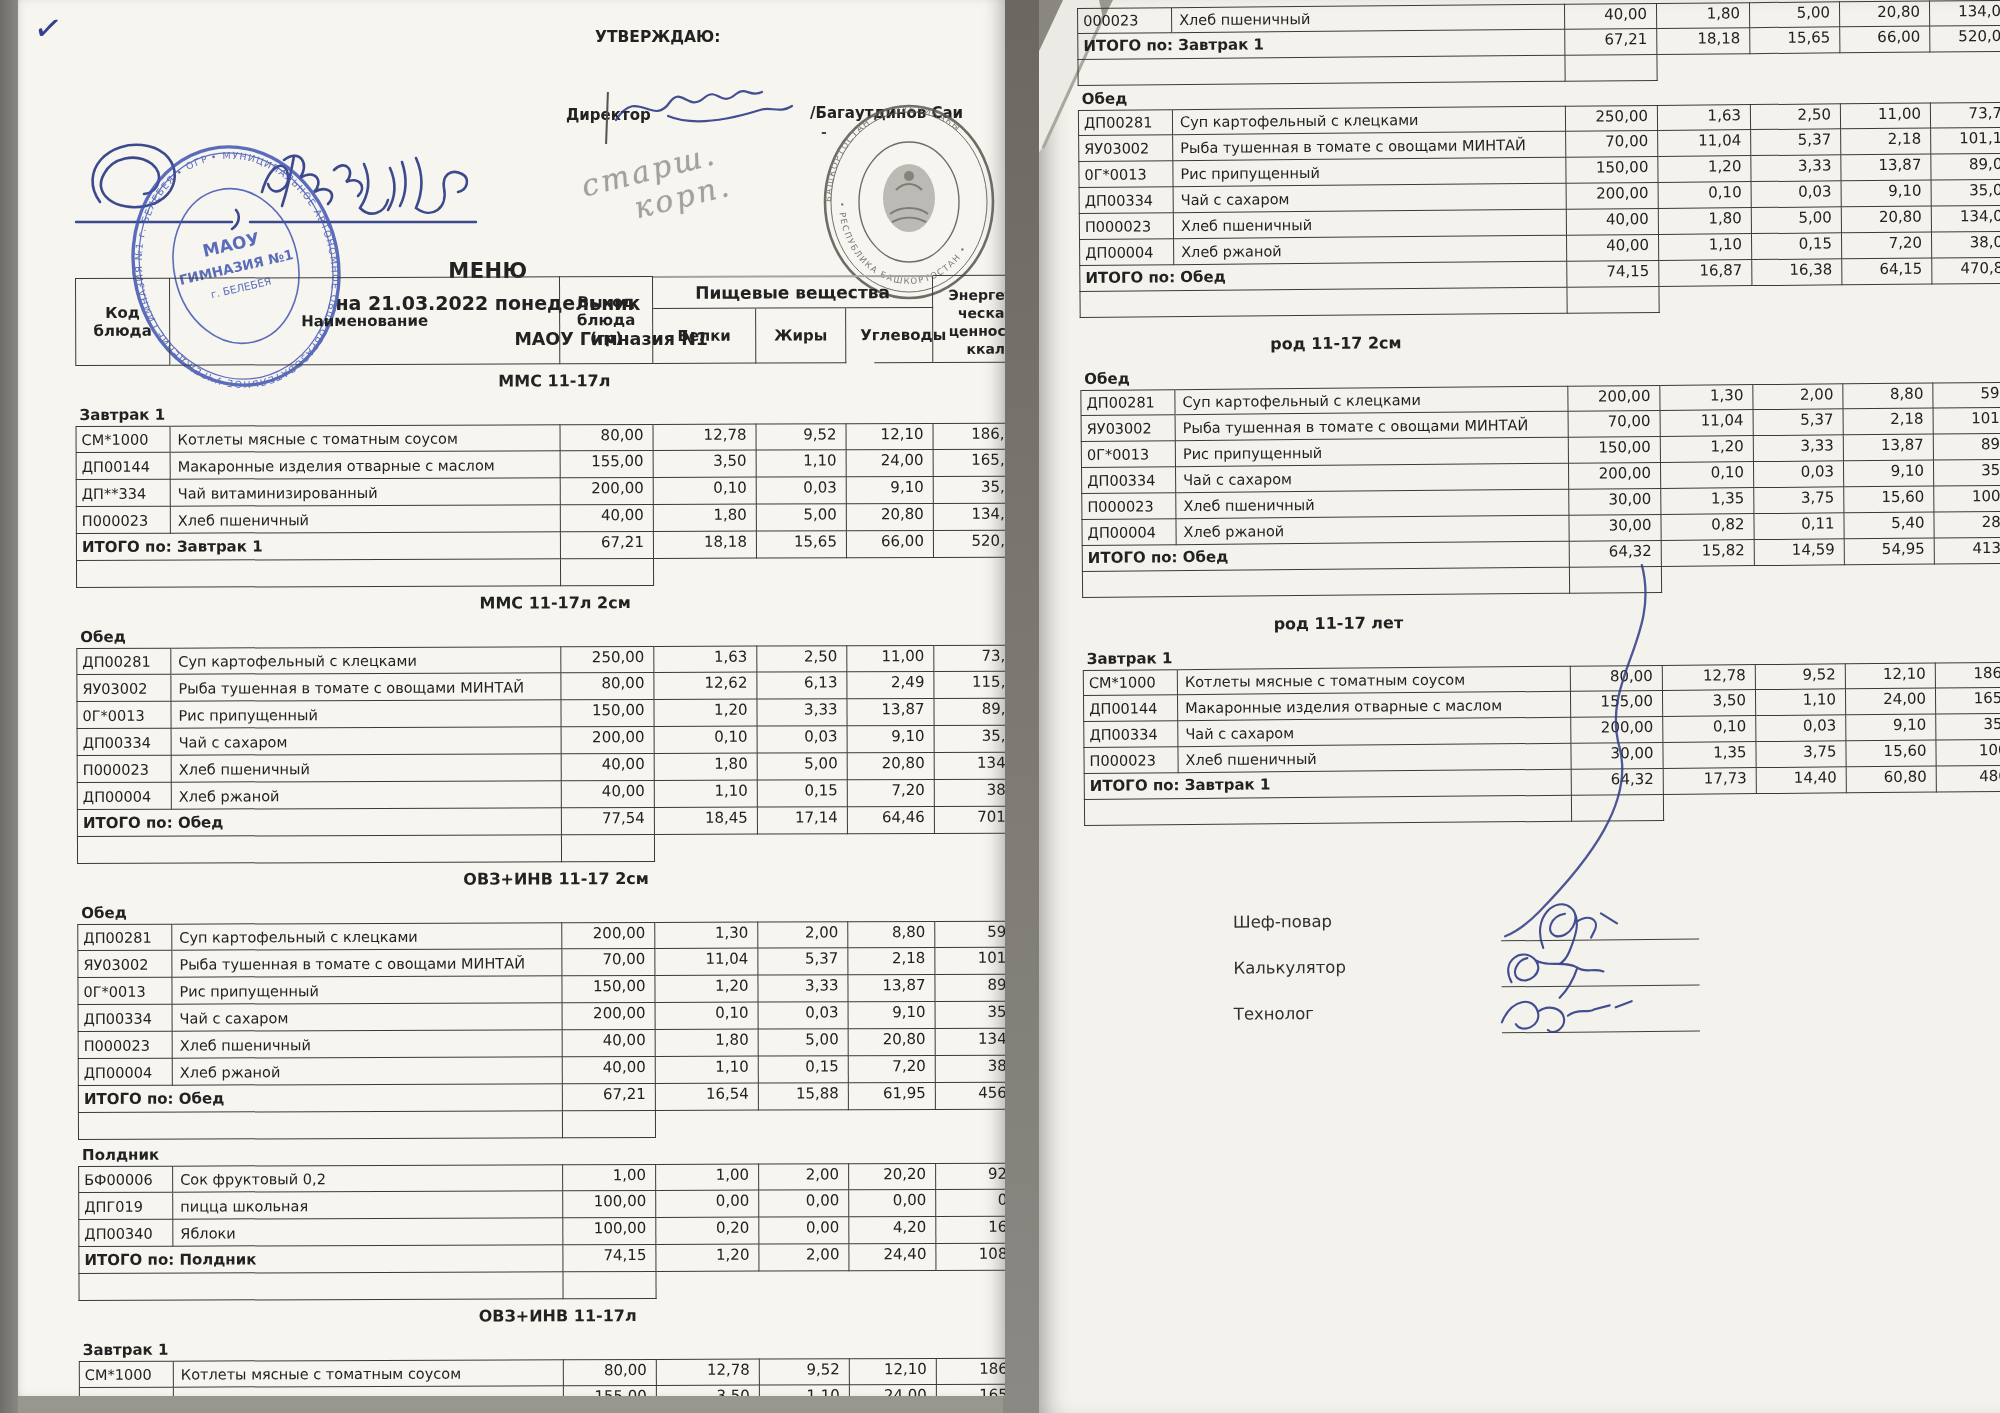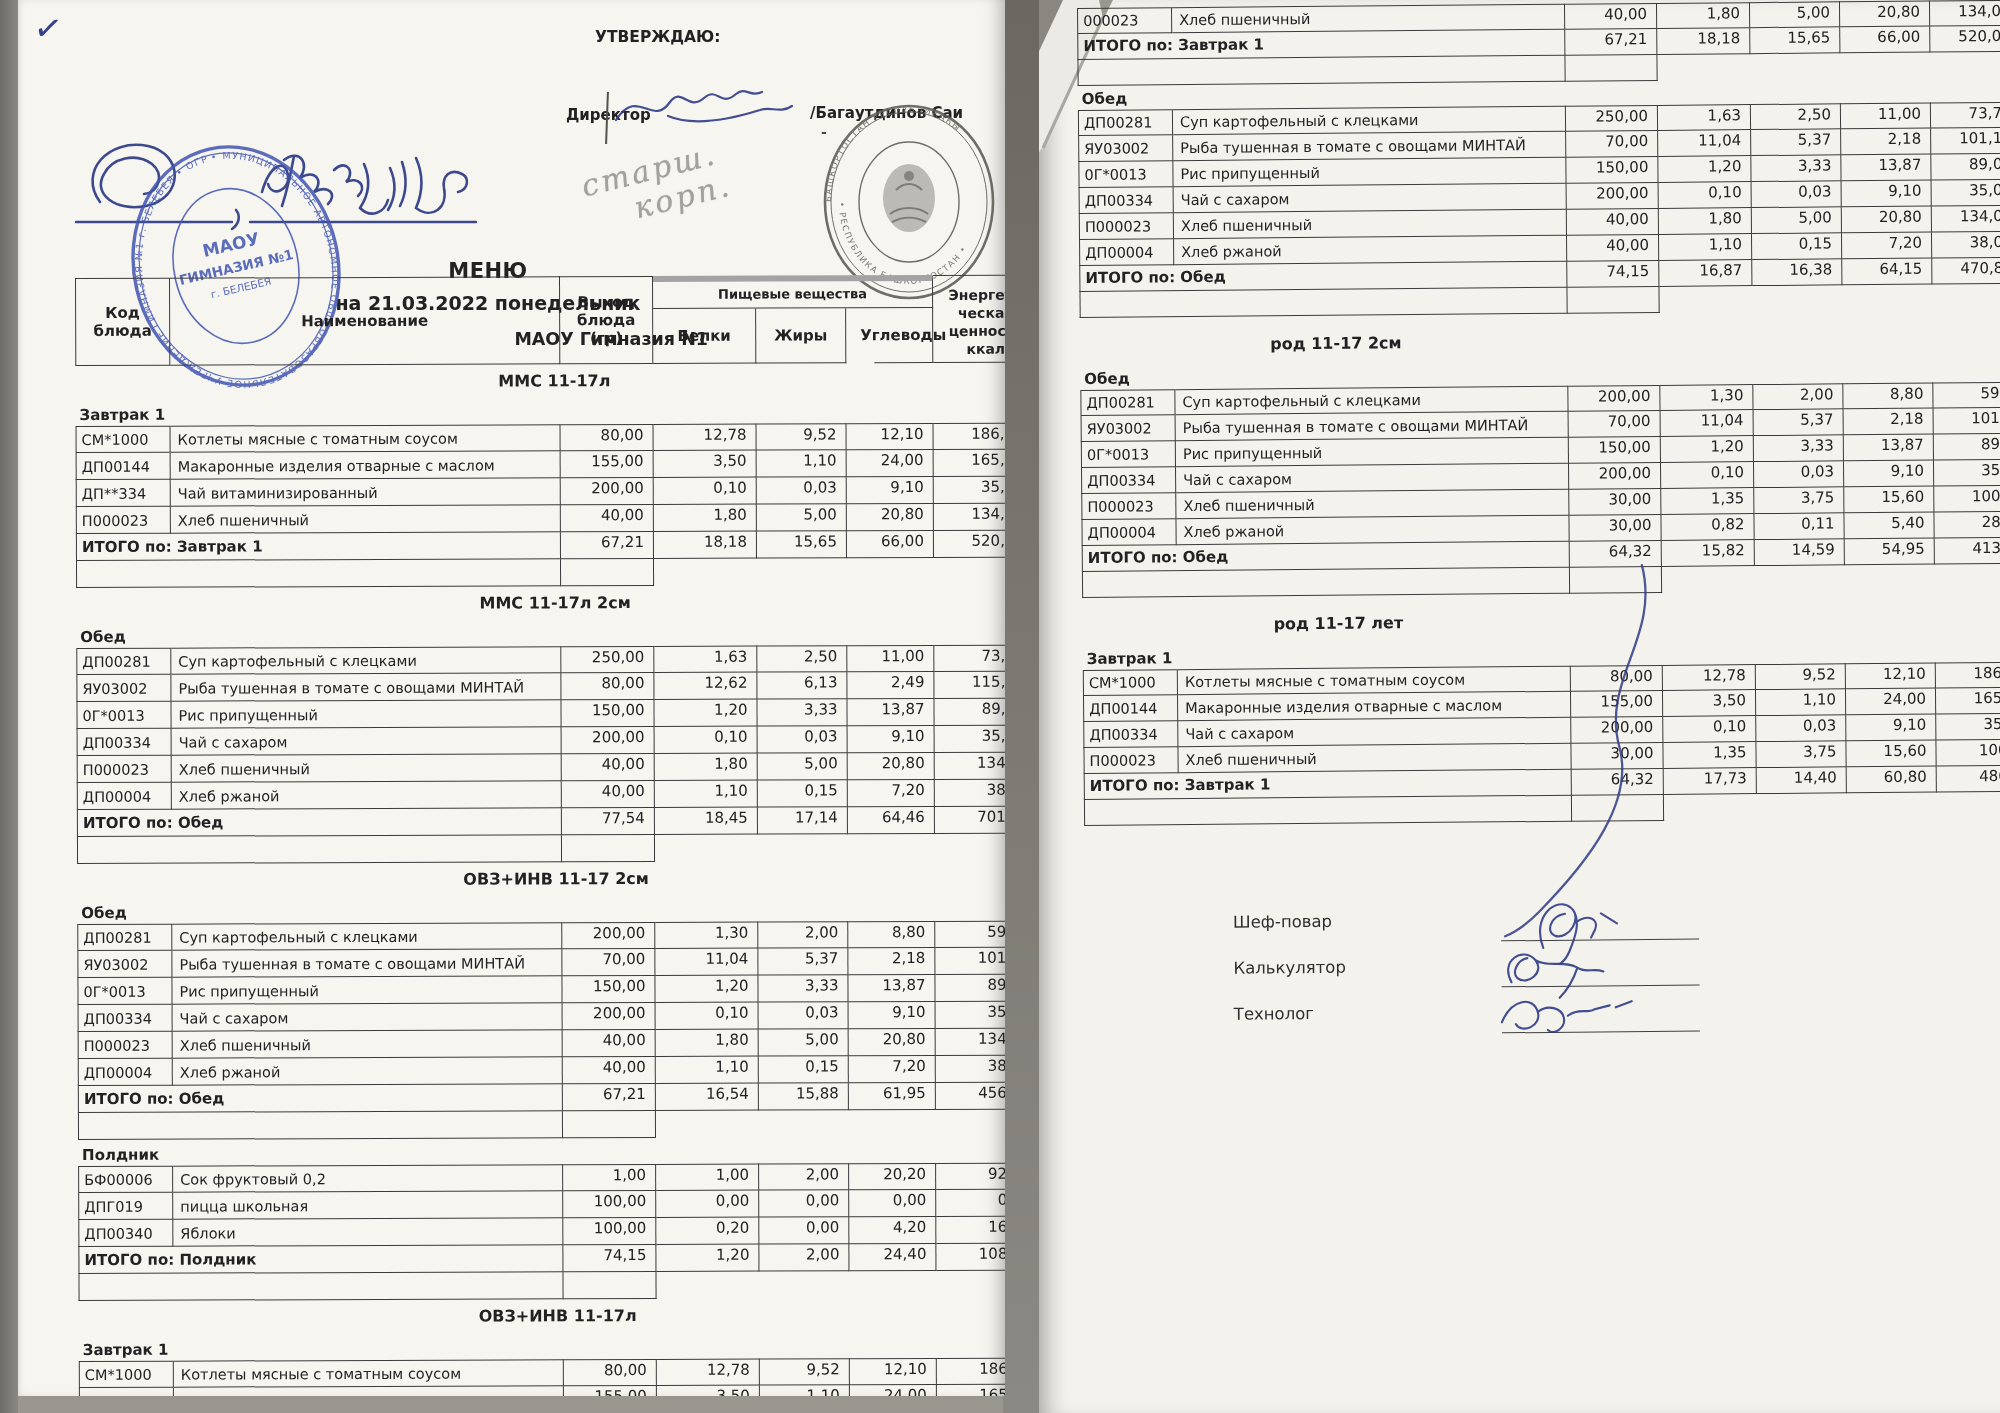--- a/index.html
+++ b/index.html
@@ -46,21 +46,21 @@
   .doc-left{left:57px;top:278px;width:958px;transform:rotate(-0.2deg);transform-origin:0 0;}
   .doc-right{left:38px;top:8px;width:953px;transform:rotate(-0.5deg);transform-origin:0 0;}
 
   .thead{display:grid;grid-template-columns:95px 390px 93px 103px 90px 87px 100px;
          grid-template-rows:33px 55px;font-weight:700;font-size:15px;}
   .thead>div{border-right:1px solid #3a3a3a;border-bottom:1px solid #3a3a3a;
              display:flex;align-items:center;justify-content:center;text-align:center;line-height:18px;}
   .h-code{grid-area:1/1/3/2;border-left:1px solid #3a3a3a;border-top:1px solid #3a3a3a;}
   .h-name{grid-area:1/2/3/3;border-top:1px solid #3a3a3a;}
   .h-out{grid-area:1/3/3/4;border-top:1px solid #3a3a3a;padding:0 8px;}
-  .h-nutr{grid-area:1/4/2/7;border-top:6px solid #a3a3a3;font-size:13px;}
+  .h-nutr{grid-area:1/4/2/7;border-top:2px solid #a3a3a3;font-size:17px;}
   .h-prot{grid-area:2/4/3/5;}
   .h-fat{grid-area:2/5/3/6;}
   .h-carb{grid-area:2/6/3/7;margin-left:28px;}
   .h-energy{grid-area:1/7/3/8;border-top:1px solid #3a3a3a;
             flex-direction:column;align-items:flex-start;justify-content:flex-start;
             padding:6px 0 0 6px;font-size:14px;line-height:17px;text-align:left;}
 
   .section-heading{font-weight:700;font-size:16px;text-align:center;height:24px;}
   .doc-left .section-heading{width:958px;margin:7px 0 3px;}
   .doc-right .section-heading{width:512px;margin:18px 0 6px;}

